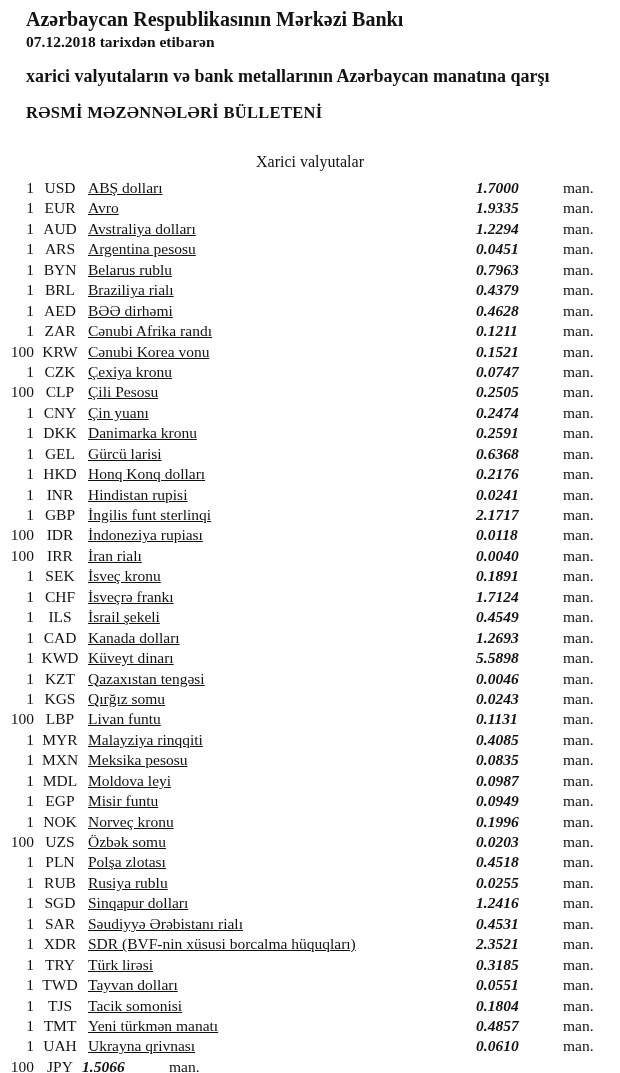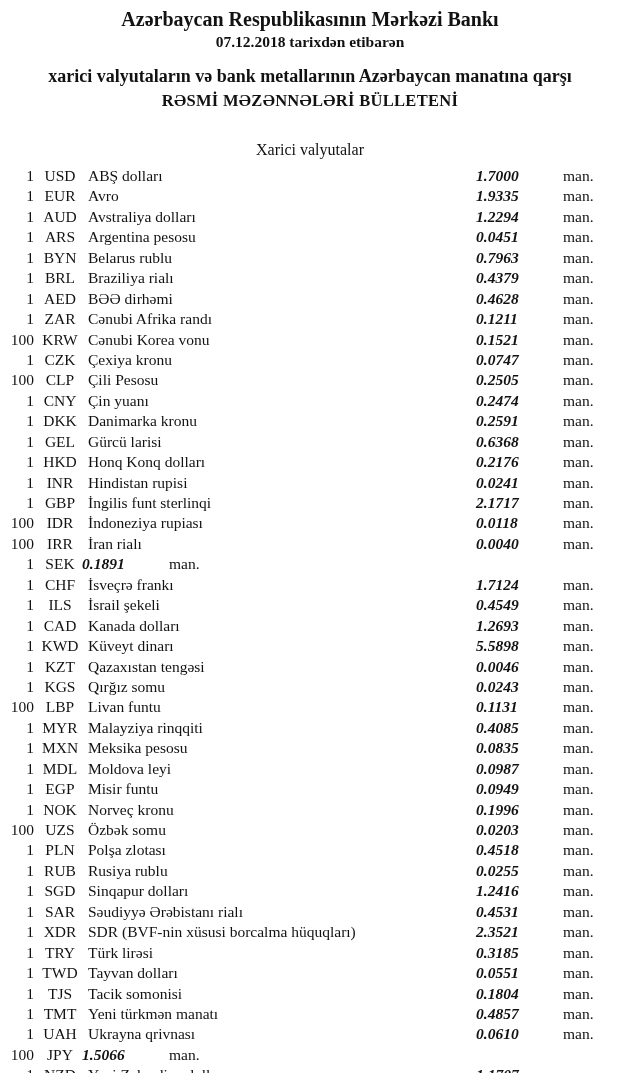--- a/index.html
+++ b/index.html
@@ -8,22 +8,23 @@
     background: #ffffff;
   }
   body {
     width: 620px;
     height: 1073px;
     overflow: hidden;
     font-family: "Liberation Serif", "DejaVu Serif", serif;
     color: #121212;
   }
   .header {
-    text-align: center;
+    text-align: left;
     padding-top: 6px;
+    padding-left: 26px;
   }
   .title {
     font-size: 20px;
     font-weight: bold;
     line-height: 26px;
   }
   .date-line {
     font-size: 15.5px;
     font-weight: bold;
     line-height: 20px;
@@ -31,21 +32,21 @@
   .subtitle {
     font-size: 18px;
     font-weight: bold;
     line-height: 20px;
     margin-top: 14px;
   }
   .bulletin {
     font-size: 16.5px;
     font-weight: bold;
     line-height: 21px;
-    margin-top: 4px;
+    margin-top: 16px;
     letter-spacing: 0.3px;
   }
   .section-title {
     text-align: center;
     font-size: 16px;
     font-weight: normal;
     margin-top: 30px;
   }
   .rates-table {
     margin-top: 7px;
@@ -66,20 +67,21 @@
   .col-code {
     width: 44px;
     margin-left: 4px;
     text-align: center;
     flex: 0 0 auto;
   }
   .col-name {
     flex: 1 1 auto;
     padding-left: 6px;
     overflow: hidden;
+    text-decoration: underline;
   }
   .col-rate {
     width: 70px;
     font-weight: bold;
     font-style: italic;
     flex: 0 0 auto;
   }
   .col-unit {
     width: 36px;
     margin-left: 17px;
@@ -249,20 +251,21 @@
     <span class="col-qty">100</span>
     <span class="col-code">IRR</span>
     <span class="col-name">İran rialı</span>
     <span class="col-rate">0.0040</span>
     <span class="col-unit">man.</span>
   </div>
 
   <div class="row">
     <span class="col-qty">1</span>
     <span class="col-code">SEK</span>
+    <span class="col-name">İsveç kronu</span>
     <span class="col-rate">0.1891</span>
     <span class="col-unit">man.</span>
   </div>
 
   <div class="row">
     <span class="col-qty">1</span>
     <span class="col-code">CHF</span>
     <span class="col-name">İsveçrə frankı</span>
     <span class="col-rate">1.7124</span>
     <span class="col-unit">man.</span>

